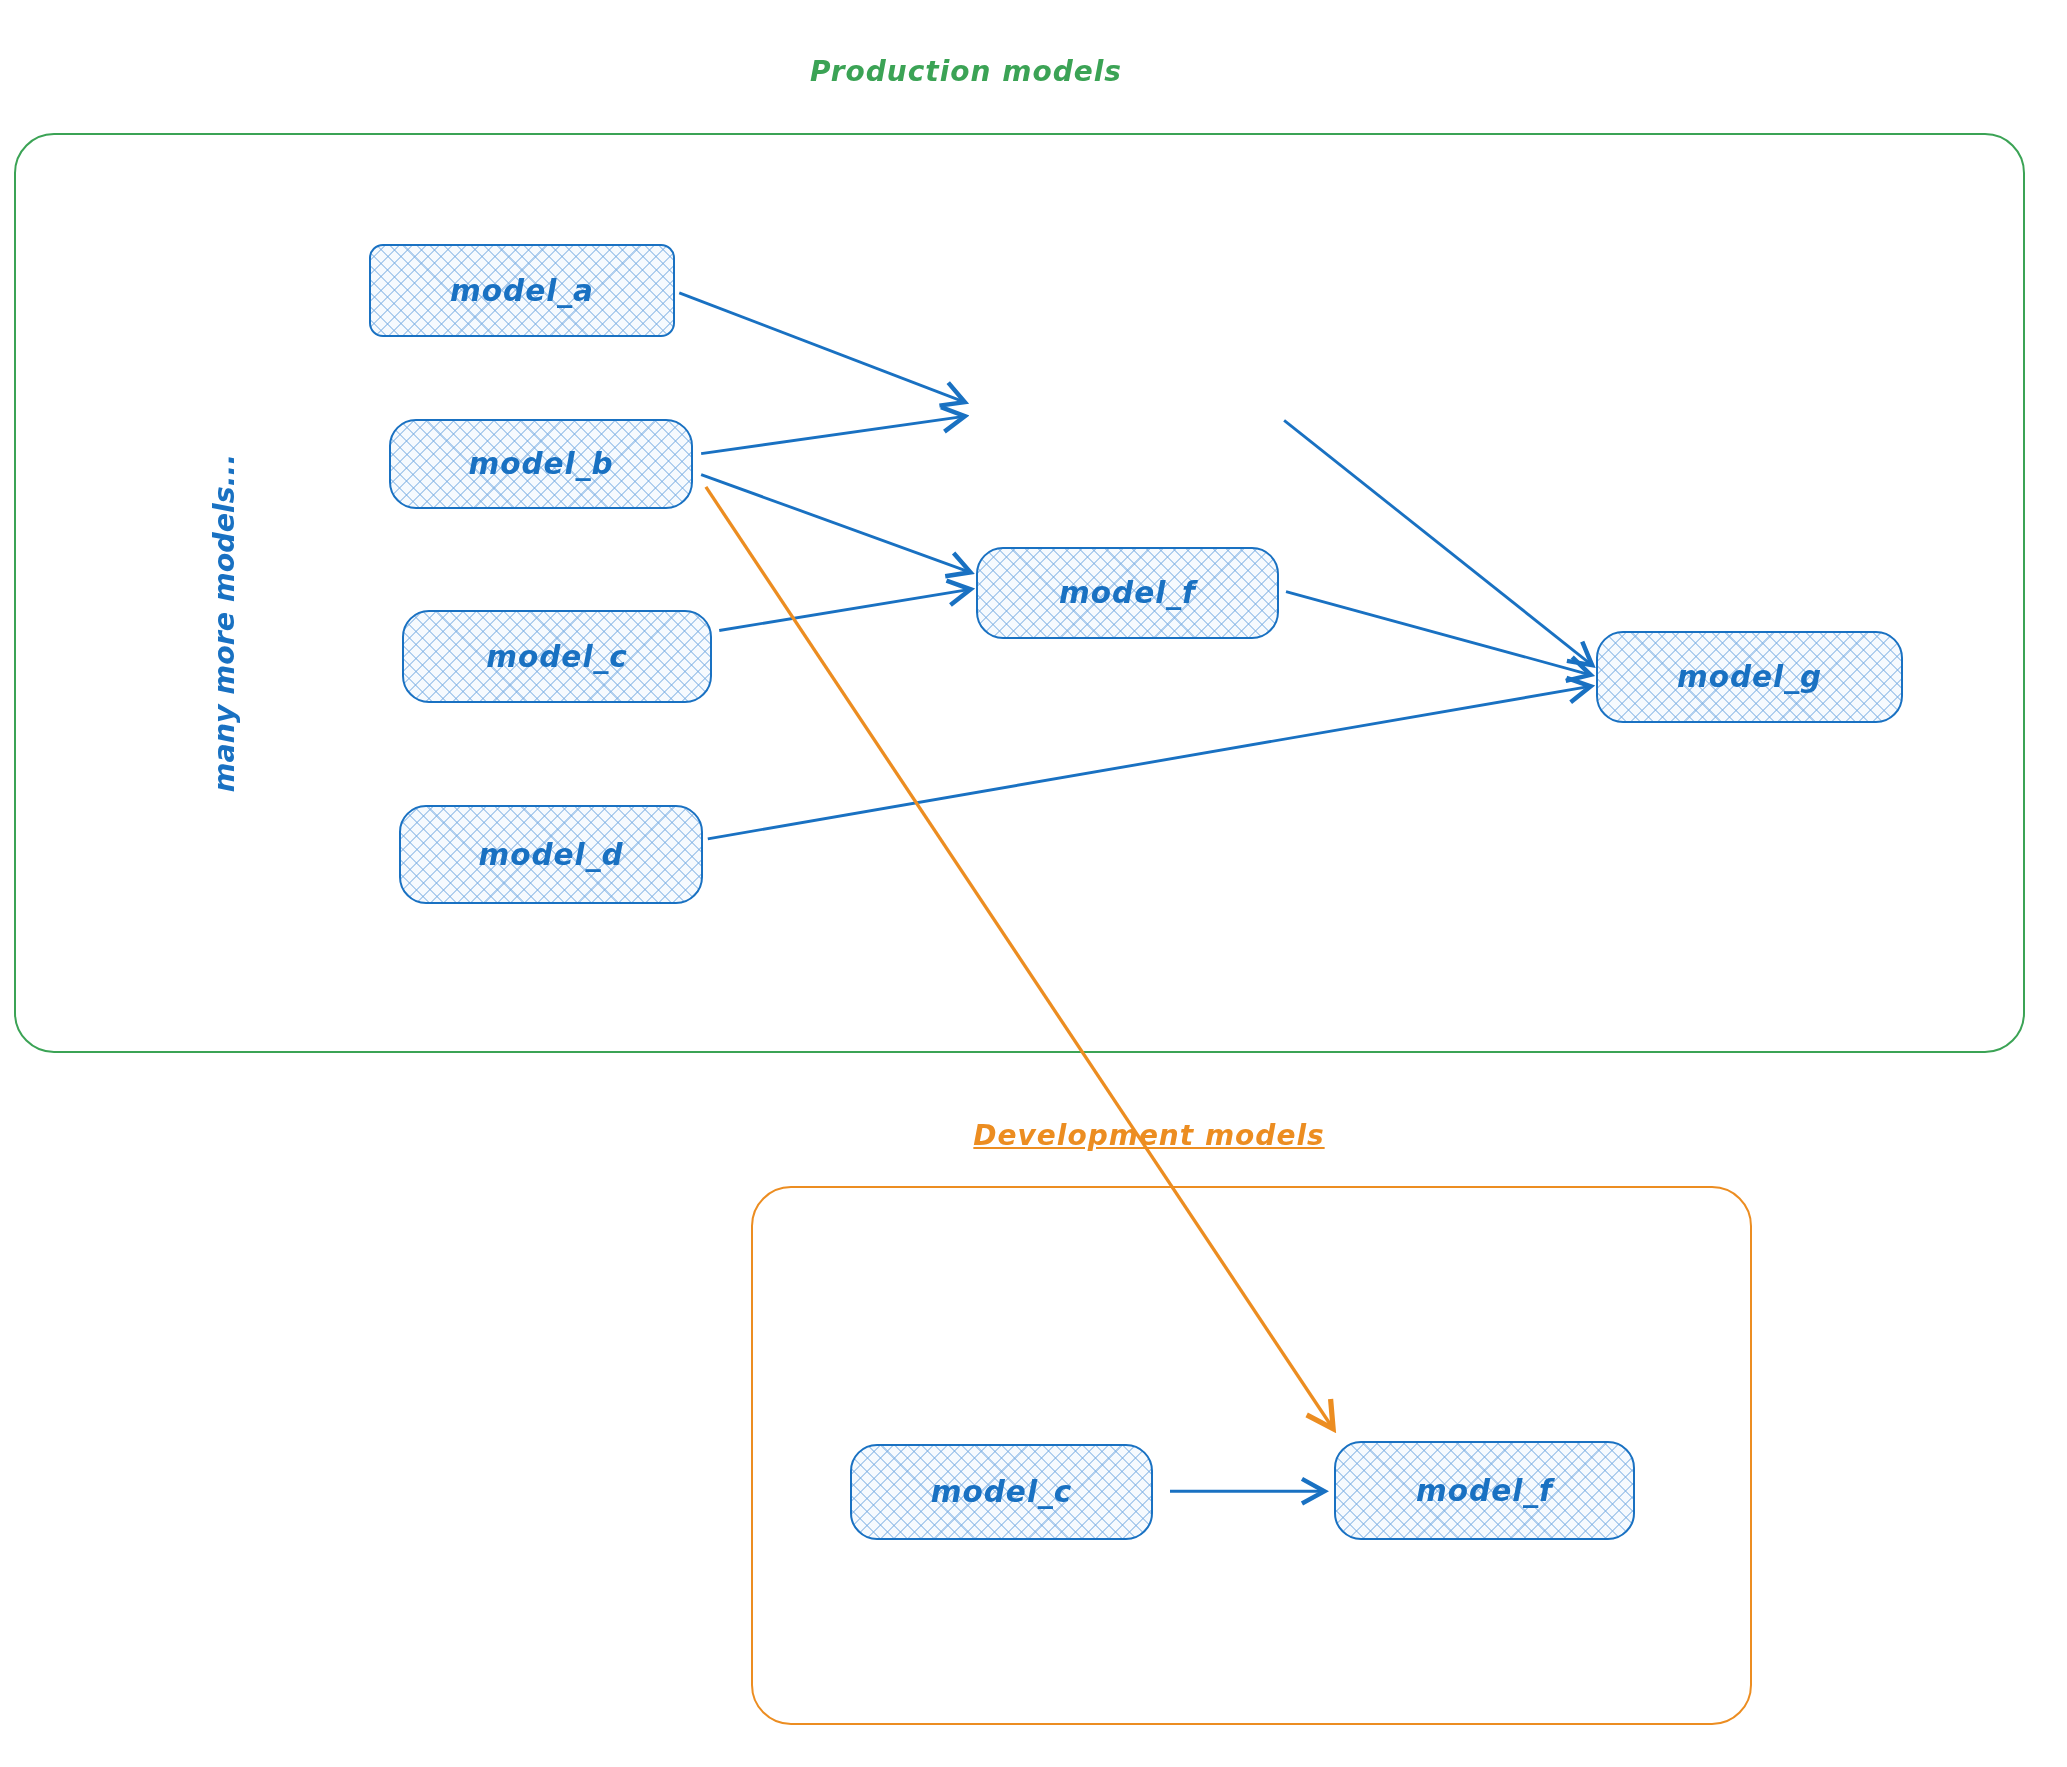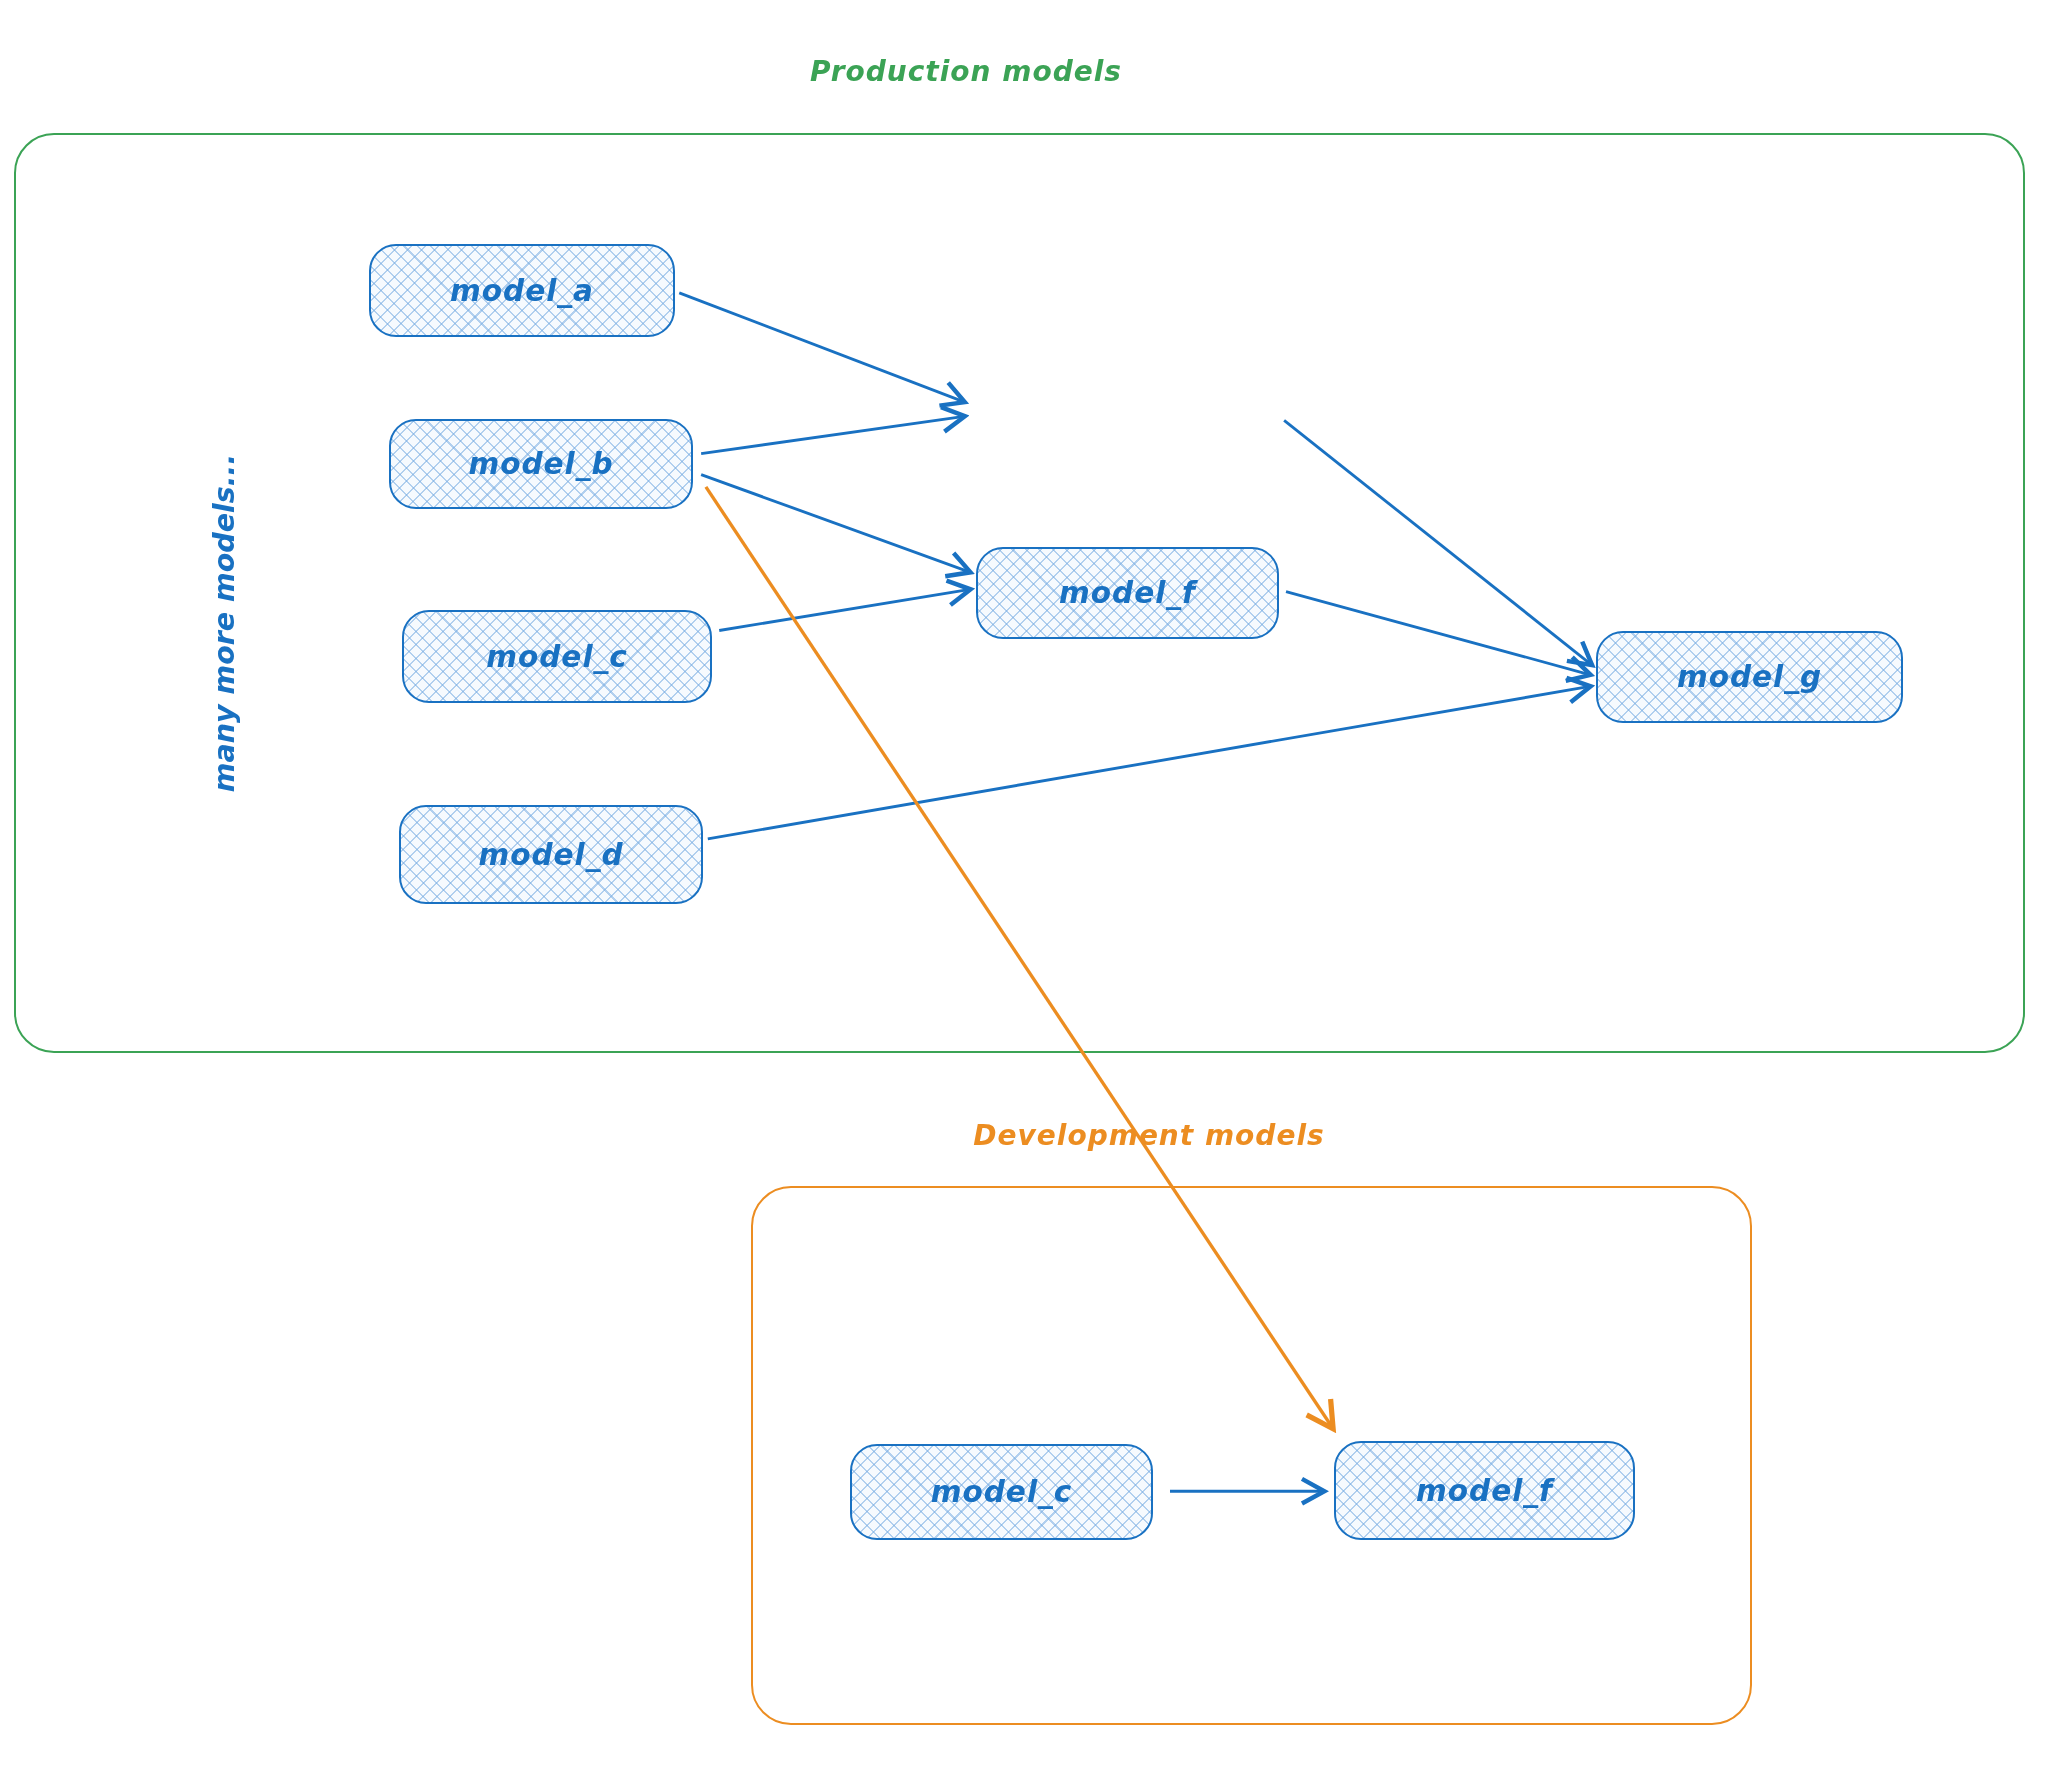--- a/index.html
+++ b/index.html
@@ -35,21 +35,21 @@
   .frame-label {
     position: absolute;
     font-size: 28px;
     font-style: italic;
     font-weight: bold;
     letter-spacing: 1px;
     white-space: nowrap;
     transform: translateX(-50%);
   }
   #label-production { left: 966px; top: 55px; color: #3ba355; }
-  #label-development { left: 1149px; top: 1119px; color: #ec8d21; }
+  #label-development { left: 1149px; top: 1119px; color: #ec8d21; text-decoration: underline; }
 
   
   #side-note {
     position: absolute;
     left: 224px; top: 623px;
     width: 0; height: 0;
     color: #1971c2;
     font-size: 28.5px;
     font-style: italic;
     font-weight: bold;
@@ -73,21 +73,21 @@
     color: #1971c2;
     font-size: 29.5px;
     font-style: italic;
     font-weight: bold;
     letter-spacing: 1px;
     background:
       repeating-linear-gradient(45deg,  rgba(121,173,226,0.55) 0 1.5px, transparent 1.5px 9.5px),
       repeating-linear-gradient(-45deg, rgba(121,173,226,0.55) 0 1.5px, transparent 1.5px 9.5px),
       #f6fafe;
   }
-  #n-model-a { left: 369px; top: 244px;  width: 306px; height: 93px;  }
+  #n-model-a { left: 369px; top: 244px;  width: 306px; height: 93px; border-radius: 14px;  }
   #n-model-b { left: 389px; top: 419px;  width: 304px; height: 90px;  }
   #n-model-c { left: 402px; top: 610px;  width: 310px; height: 93px;  }
   #n-model-d { left: 399px; top: 805px;  width: 304px; height: 99px; align-items: center; }
   #n-model-e { left: 976px; top: 359px; width: 303px; height: 92px;  }
   #n-model-f { left: 976px; top: 547px; width: 303px; height: 92px;  }
   #n-model-g { left: 1596px; top: 631px; width: 307px; height: 92px;  }
   #n-dev-model-c { left: 850px;  top: 1444px; width: 303px; height: 96px; }
   #n-dev-model-f { left: 1334px; top: 1441px; width: 301px; height: 99px; }
 
   

